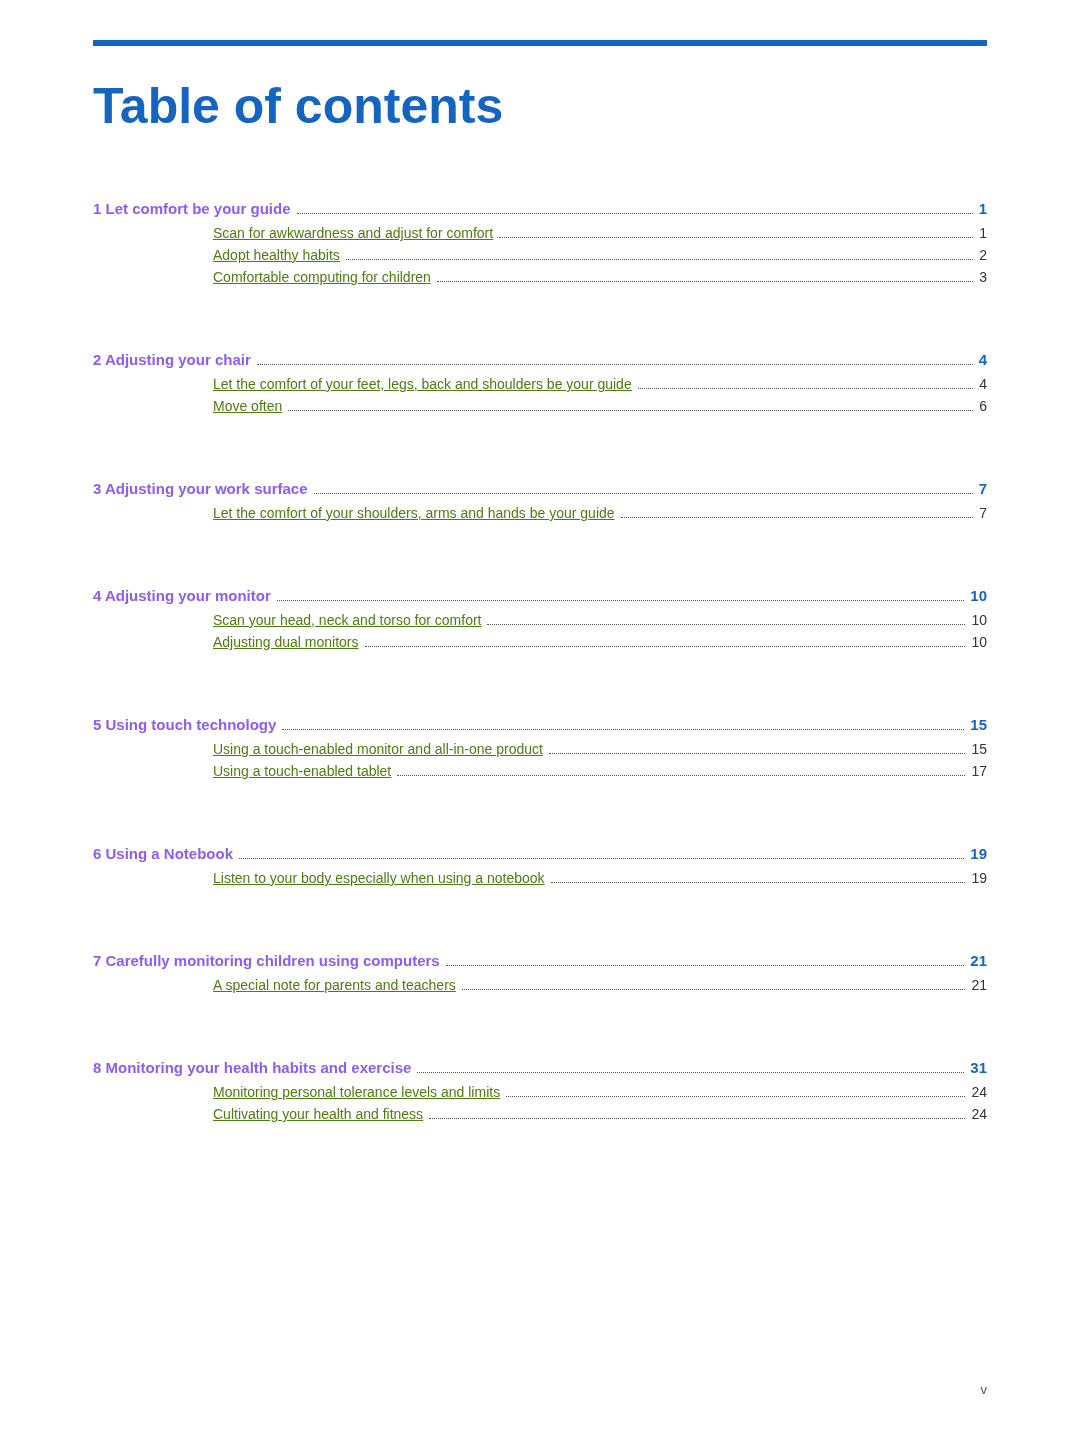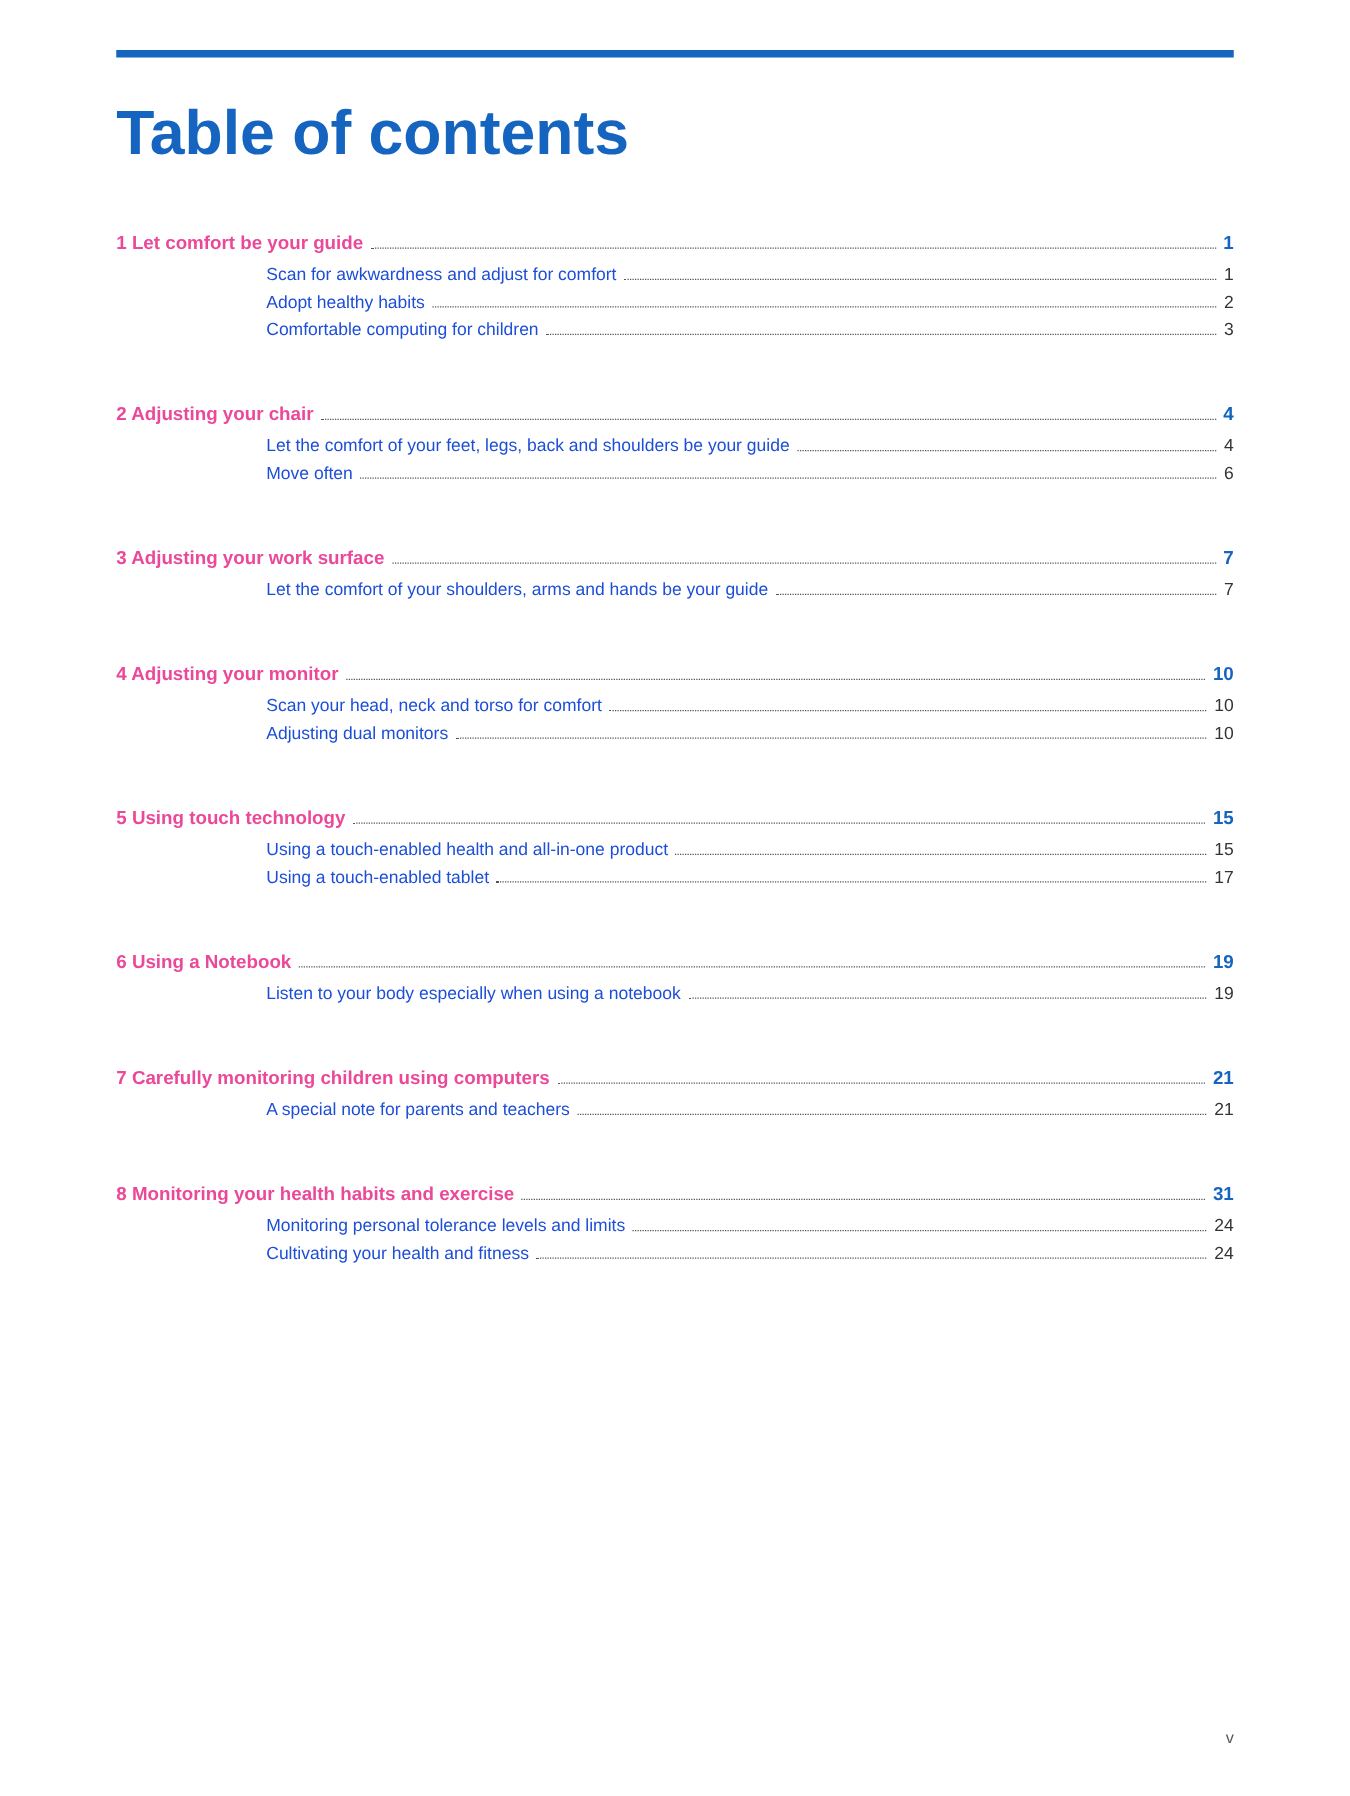--- a/index.html
+++ b/index.html
@@ -39,23 +39,24 @@
     .toc-chapter {
       display: flex;
       justify-content: space-between;
       align-items: baseline;
       margin-bottom: 8px;
     }
 
     .toc-chapter-title {
       font-size: 15px;
       font-weight: bold;
-      color: #ec4899;
+      color: #8b5cf6;
       flex-shrink: 0;
       max-width: 80%;
+      margin-top: 14px;
     }
 
     .toc-chapter-dots {
       flex: 1;
       border-bottom: 1px dotted #555;
       margin: 0 6px 3px 6px;
       min-width: 20px;
     }
 
     .toc-chapter-page {
@@ -68,23 +69,24 @@
     .toc-entry {
       display: flex;
       justify-content: space-between;
       align-items: baseline;
       margin-bottom: 6px;
       padding-left: 120px;
     }
 
     .toc-entry-title {
       font-size: 14px;
-      color: #1d4ed8;
+      color: #4d7c0f;
       flex-shrink: 0;
       max-width: 80%;
+      text-decoration: underline;
     }
 
     .toc-entry-dots {
       flex: 1;
       border-bottom: 1px dotted #555;
       margin: 0 6px 3px 6px;
       min-width: 20px;
     }
 
     .toc-entry-page {
@@ -185,21 +187,21 @@
       </div>
       <div class="spacer"></div>
     </div>
     <div class="toc-section">
       <div class="toc-chapter">
         <span class="toc-chapter-title">5  Using touch technology</span>
         <span class="toc-chapter-dots"></span>
         <span class="toc-chapter-page">15</span>
       </div>
       <div class="toc-entry">
-        <span class="toc-entry-title">Using a touch-enabled health and all-in-one product</span>
+        <span class="toc-entry-title">Using a touch-enabled monitor and all-in-one product</span>
         <span class="toc-entry-dots"></span>
         <span class="toc-entry-page">15</span>
       </div>
       <div class="toc-entry">
         <span class="toc-entry-title">Using a touch-enabled tablet</span>
         <span class="toc-entry-dots"></span>
         <span class="toc-entry-page">17</span>
       </div>
       <div class="spacer"></div>
     </div>

